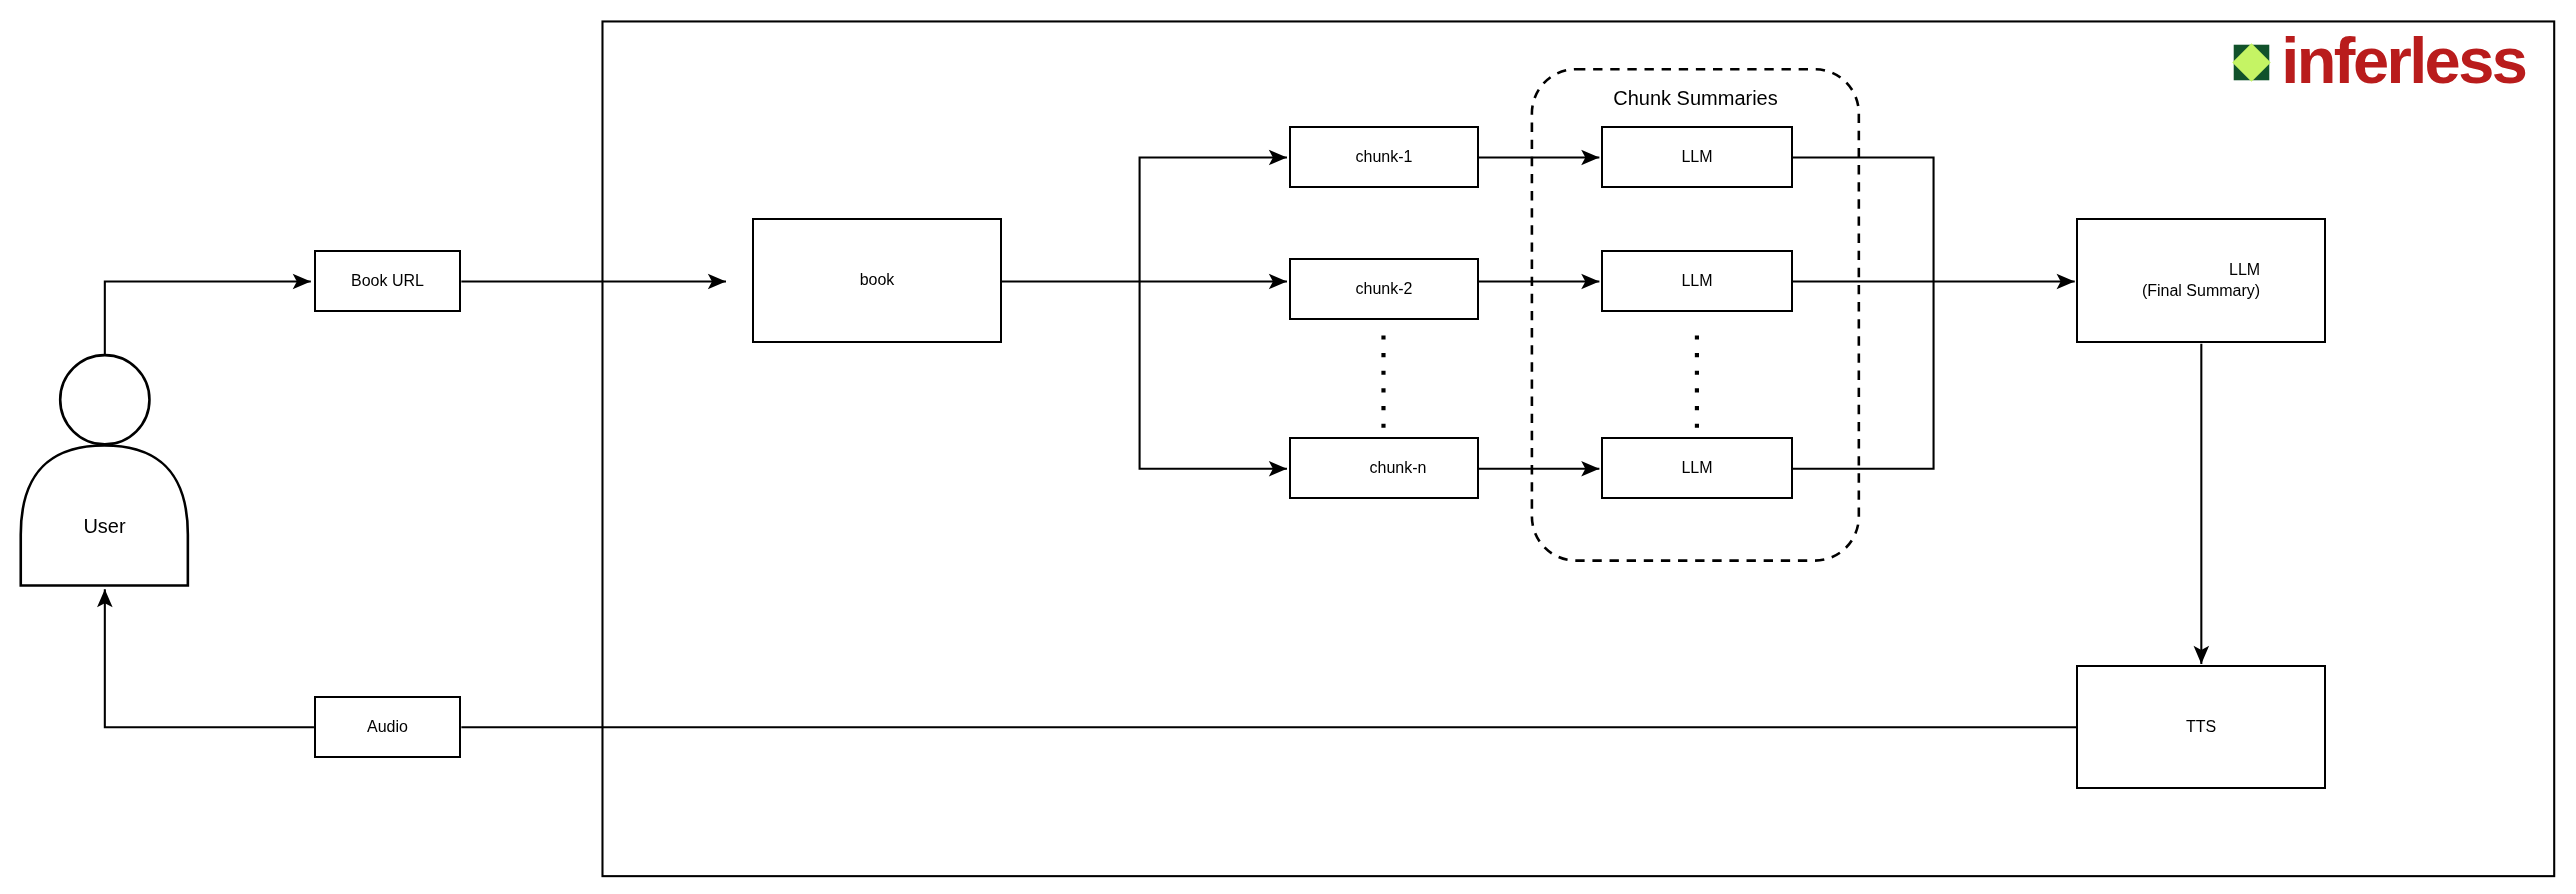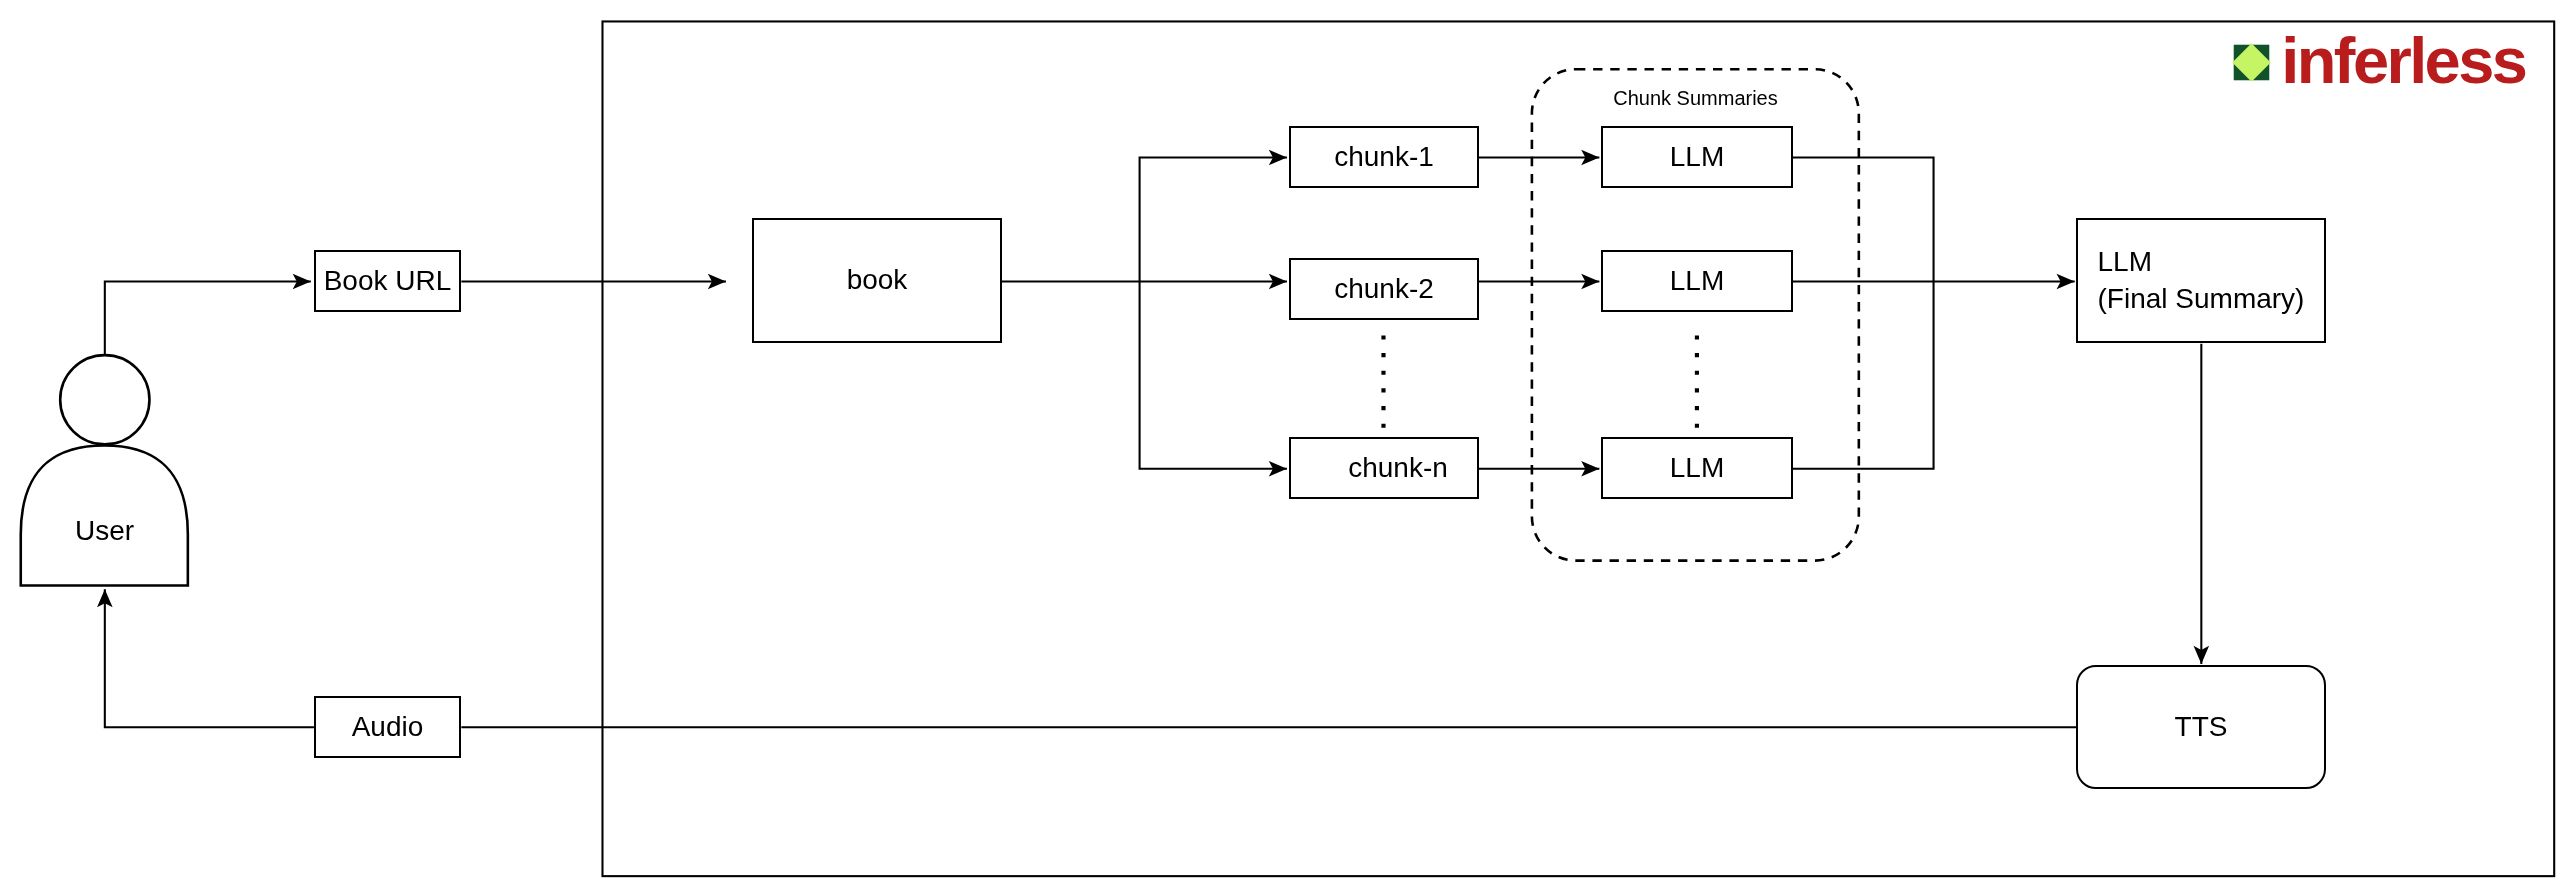--- a/index.html
+++ b/index.html
@@ -24,36 +24,36 @@
     display: block;
   }
   .node {
     position: absolute;
     box-sizing: border-box;
     background: #ffffff;
     border: 2.6px solid #000000;
     display: flex;
     align-items: center;
     justify-content: center;
-    text-align: left;
-    font-size: 28px;
+    text-align: right;
+    font-size: 16px;
     line-height: 1.3;
     color: #000000;
     white-space: pre-line;
   }
   .group-label {
     position: absolute;
     text-align: center;
     font-size: 20px;
     color: #000000;
   }
   .actor-label {
     position: absolute;
     text-align: center;
-    font-size: 28px;
+    font-size: 20px;
     color: #000000;
   }
   .logo {
     position: absolute;
     left: 2229px;
     top: 30px;
     display: flex;
     align-items: center;
   }
   .logo-icon {
@@ -119,21 +119,21 @@
   <div class="node" style="left:1289px; top:250px;  width:190px; height:62px;margin-top:8px;">chunk-2</div>
   <div class="node" style="left:1289px; top:437px;  width:190px; height:62px;padding-left:28px;">chunk-n</div>
 
   <div class="node" style="left:1601px; top:126px;  width:192px; height:62px;">LLM</div>
   <div class="node" style="left:1601px; top:250px;  width:192px; height:62px;">LLM</div>
   <div class="node" style="left:1601px; top:437px;  width:192px; height:62px;">LLM</div>
 
   <div class="node" style="left:2076px; top:218px;  width:250px; height:125px;">LLM
 (Final Summary)</div>
 
-  <div class="node" style="left:2076px; top:665px; width:250px; height:124px;border-radius:20px;">TTS</div>
+  <div class="node" style="left:2076px; top:665px; width:250px; height:124px;">TTS</div>
 
   <div class="node" style="left:314px;  top:696px; width:147px; height:62px;">Audio</div>
 
   <div class="group-label" style="left:1532px; top:87px; width:327px;">Chunk Summaries</div>
 
   <div class="actor-label" style="left:42px; top:515px; width:125px;">User</div>
 
   <div class="logo">
     <svg class="logo-icon" viewBox="0 0 86 86" aria-hidden="true">
       <rect x="9" y="9" width="68" height="68" fill="#11522b"></rect>

